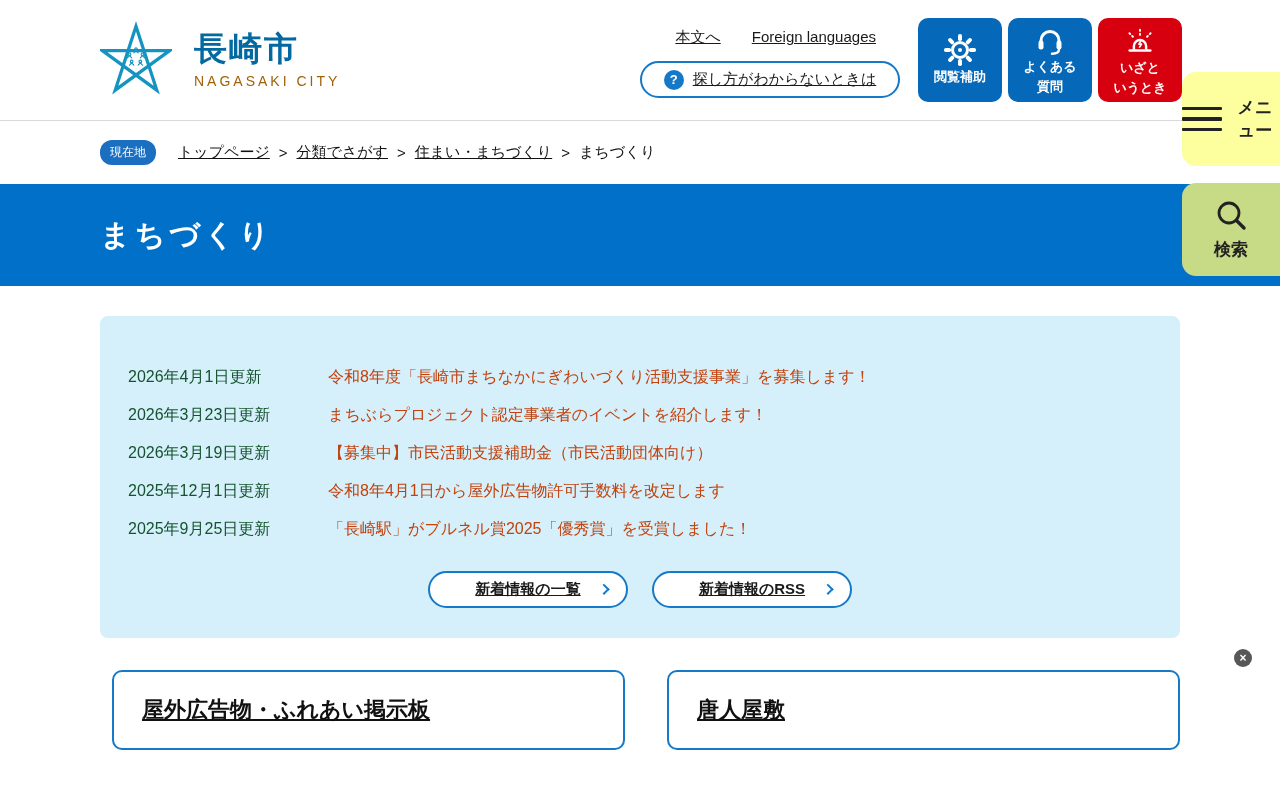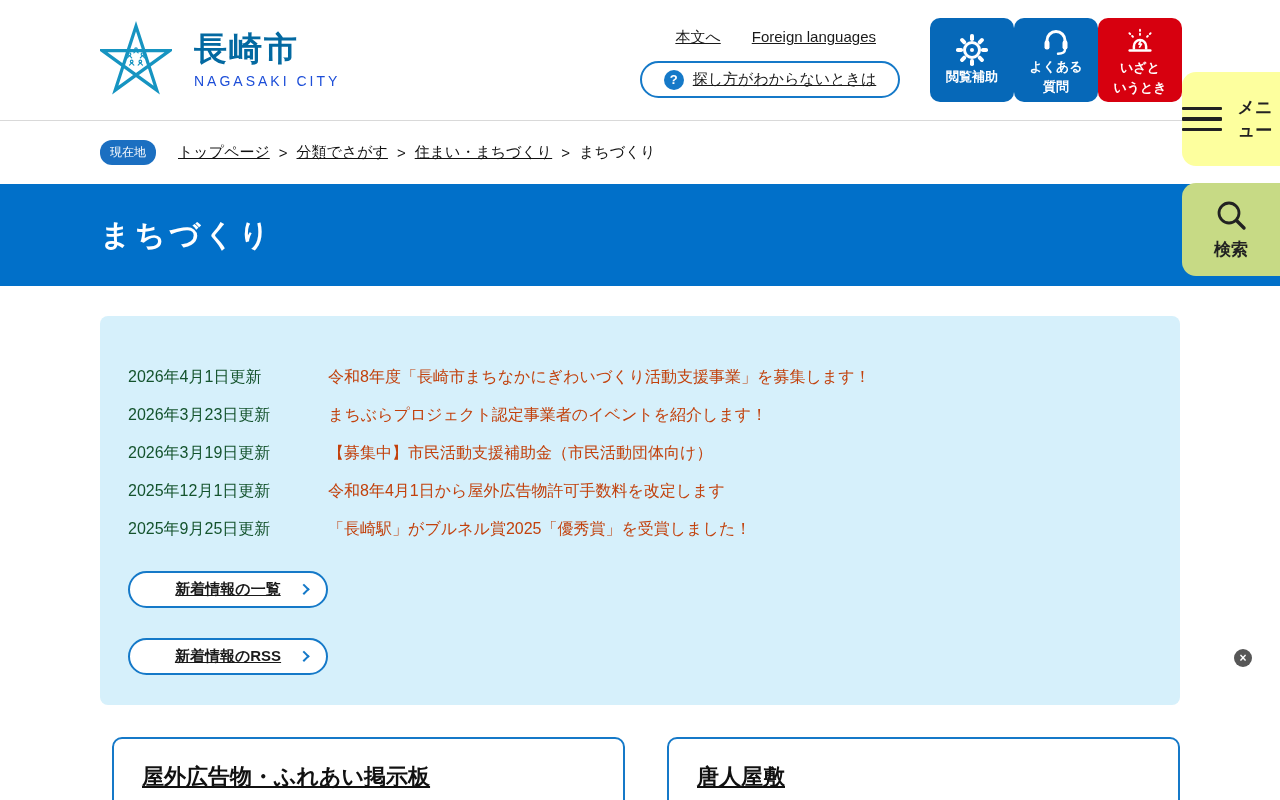--- a/index.html
+++ b/index.html
@@ -5,33 +5,33 @@
   * { margin:0; padding:0; box-sizing:border-box; }
   html,body { width:1280px; height:800px; overflow:hidden; }
   body { font-family:"Liberation Sans","DejaVu Sans",sans-serif; background:#fff; color:#222; }
   .page { position:relative; width:1280px; height:800px; }
 
   
   .header { position:relative; height:121px; background:#fff; border-bottom:1px solid #d9d9d9; }
   .logo { position:absolute; left:100px; top:16px; display:flex; align-items:center; text-decoration:none; cursor:pointer; }
   .logo-star { width:72px; height:88px; margin-right:22px; }
   .logo-title { font-size:33px; font-weight:600; color:#0369a1; letter-spacing:2px; line-height:1.1; }
-  .logo-sub { font-size:14px; color:#1d4ed8; letter-spacing:3px; margin-top:5px; }
+  .logo-sub { font-size:14px; color:#a16207; letter-spacing:3px; margin-top:5px; }
 
   .header-links { position:absolute; top:28px; right:404px; display:flex; gap:31px; }
   .header-links a { font-size:15px; color:#1a1a1a; text-decoration:underline; cursor:pointer; white-space:nowrap; }
 
   .help-pill { position:absolute; top:61px; right:380px; width:260px; height:37px; background:#fff;
                border:2px solid #1579c8; border-radius:20px; display:flex; align-items:center;
                justify-content:center; gap:9px; cursor:pointer; }
   .q-circle { width:20px; height:20px; border-radius:50%; background:#1579c8; color:#fff;
               font-size:13px; font-weight:bold; display:flex; align-items:center; justify-content:center; }
   .help-label { font-size:15px; color:#1a1a1a; text-decoration:underline; }
 
-  .quick-buttons { position:absolute; top:18px; right:98px; display:flex; gap:0; }
+  .quick-buttons { position:absolute; top:18px; right:98px; display:flex; gap:6px; }
   .qbtn { width:84px; height:84px; border:none; border-radius:10px; color:#fff; cursor:pointer;
           display:flex; flex-direction:column; align-items:center; justify-content:center; gap:3px;
           background:#0668b8; padding-top:2px; }
   .qbtn.red { background:#d7000f; }
   .qbtn .lbl { font-size:13px; font-weight:bold; line-height:1.3; color:#fff; }
   .qbtn svg { display:block; }
 
   .menu-btn { position:absolute; top:72px; right:0; width:98px; height:94px; background:#fdff9e;
               border:none; border-radius:14px 0 0 14px; cursor:pointer; z-index:6;
               display:flex; flex-direction:row; align-items:center; justify-content:center; gap:8px; }
@@ -56,21 +56,21 @@
   .banner h1 { color:#fff; font-size:30px; font-weight:bold; letter-spacing:4px; }
 
   
   .main { padding:0 100px; }
   .news-box { margin-top:30px; background:#d6f0fb; border-radius:8px; padding:34px 28px 30px 28px; }
   .news-title { font-size:18px; font-weight:bold; color:#111; }
   .news-list { margin-top:6px; }
   .news-row { display:flex; margin-top:17px; font-size:16px; }
   .news-date { width:200px; flex:0 0 200px; color:#14532d; }
   .news-link { color:#c2410c; cursor:pointer; }
-  .news-actions { margin-top:31px; display:flex; justify-content:center; gap:30px;flex-direction:column; }
+  .news-actions { margin-top:31px; display:flex; justify-content:center; gap:24px; }
   .pill-btn { position:relative; width:200px; height:37px; background:#fff; border:2px solid #1579c8;
               border-radius:20px; display:flex; align-items:center; justify-content:center; cursor:pointer; }
   .pill-btn .lbl { font-size:15px; font-weight:bold; color:#1a1a1a; text-decoration:underline; }
   .chev { position:absolute; right:18px; top:50%; width:8px; height:8px; border-top:2.5px solid #1579c8;
           border-right:2.5px solid #1579c8; transform:translateY(-58%) rotate(45deg); }
 
   .cards-row { margin-top:32px; display:flex; gap:30px; }
   .card-block { flex:1; min-width:0;padding-left:12px; }
   .link-card { height:80px; background:#fff; border:2px solid #1579c8; border-radius:10px;
                display:flex; align-items:center; padding-left:28px; cursor:pointer; }

